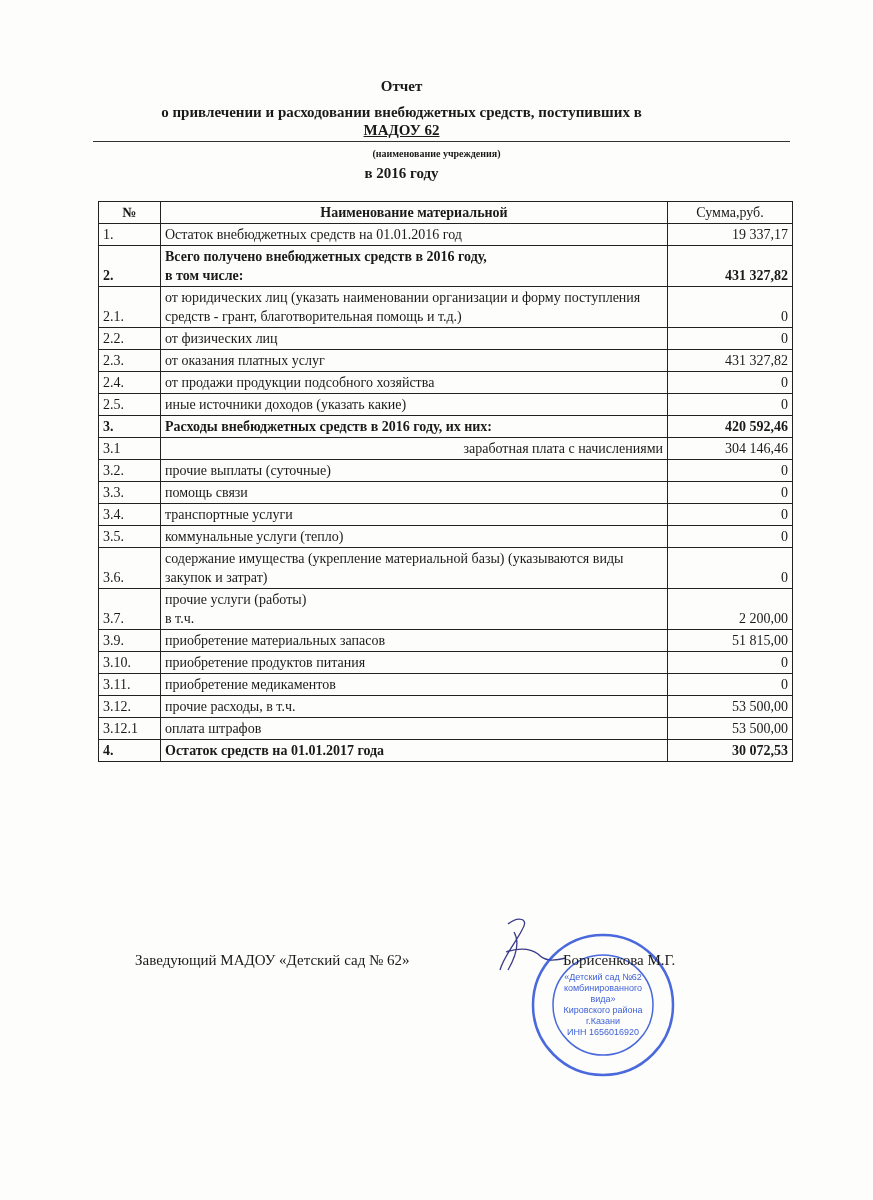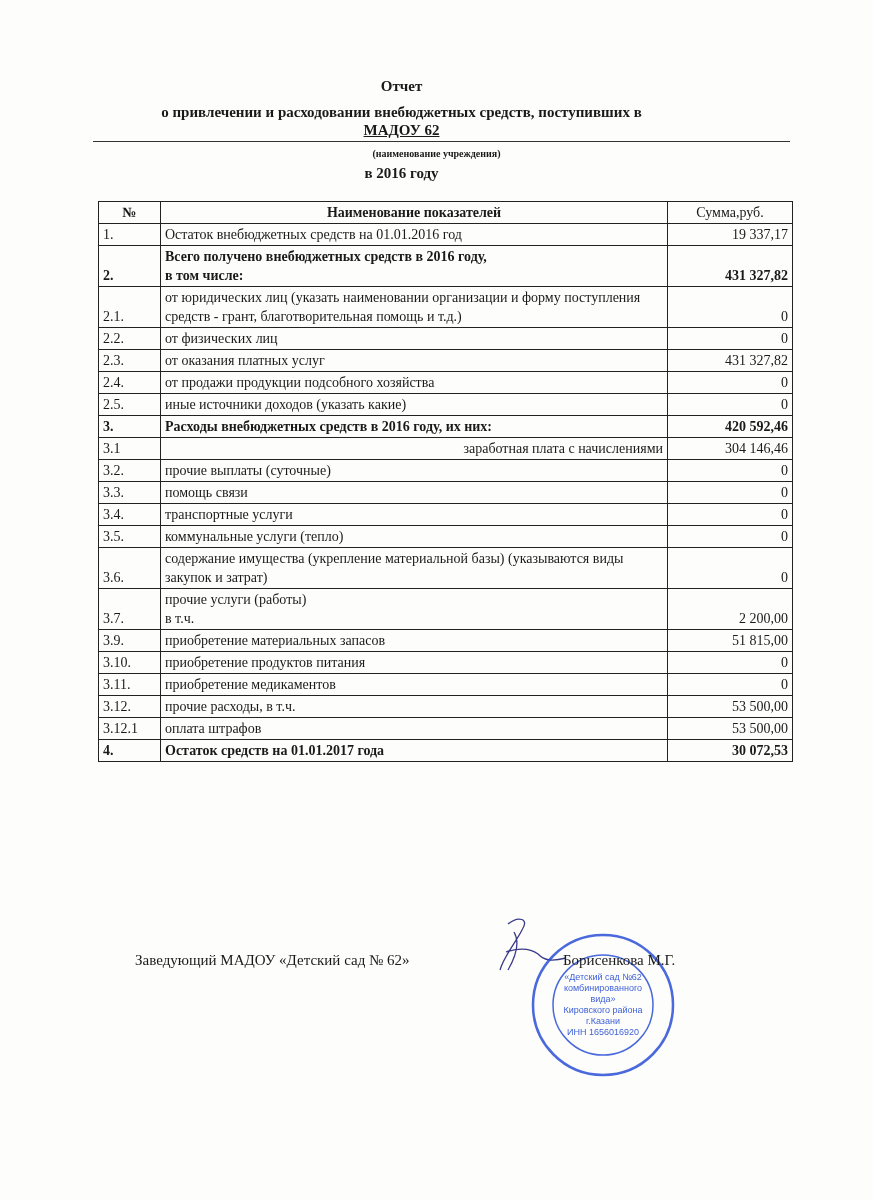--- a/index.html
+++ b/index.html
@@ -29,21 +29,21 @@
 <div class="title t2">о привлечении и расходовании внебюджетных средств, поступивших в</div>
 <div class="title t3">МАДОУ 62</div>
 <div class="hline"></div>
 <div class="sub">(наименование учреждения)</div>
 <div class="title t4">в 2016 году</div>
 
 <table>
   <thead>
     <tr class="hdr">
       <td class="num" style="font-weight:bold">№</td>
-      <td style="font-weight:bold">Наименование показателей</td>
+      <td style="font-weight:bold">Наименование материальной</td>
       <td class="sum" style="text-align:center">Сумма,руб.</td>
     </tr>
   </thead>
   <tbody id="rows">
       <tr>
         <td class="num">1.</td>
         <td style="white-space: pre-line;">Остаток внебюджетных средств на 01.01.2016 год</td>
         <td class="sum">19 337,17</td>
       </tr>
       <tr class="bold">

